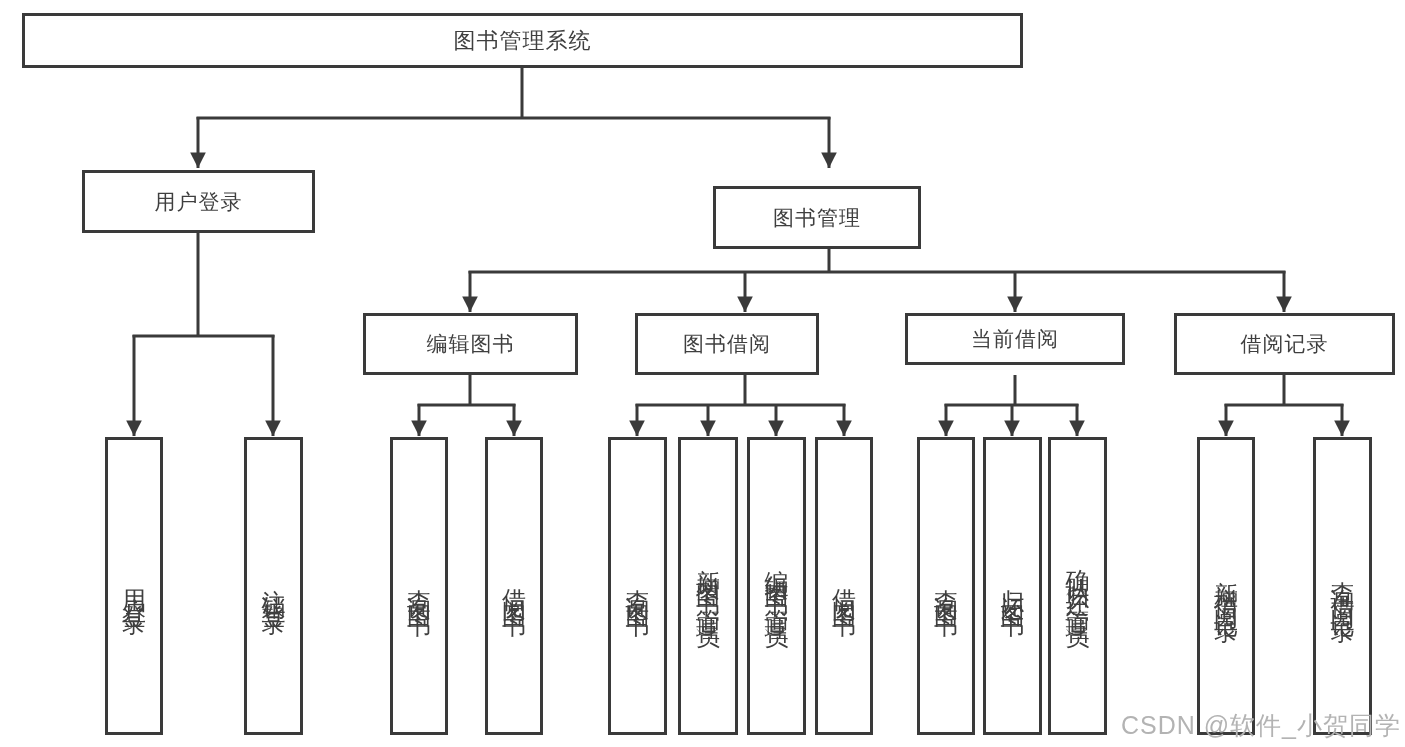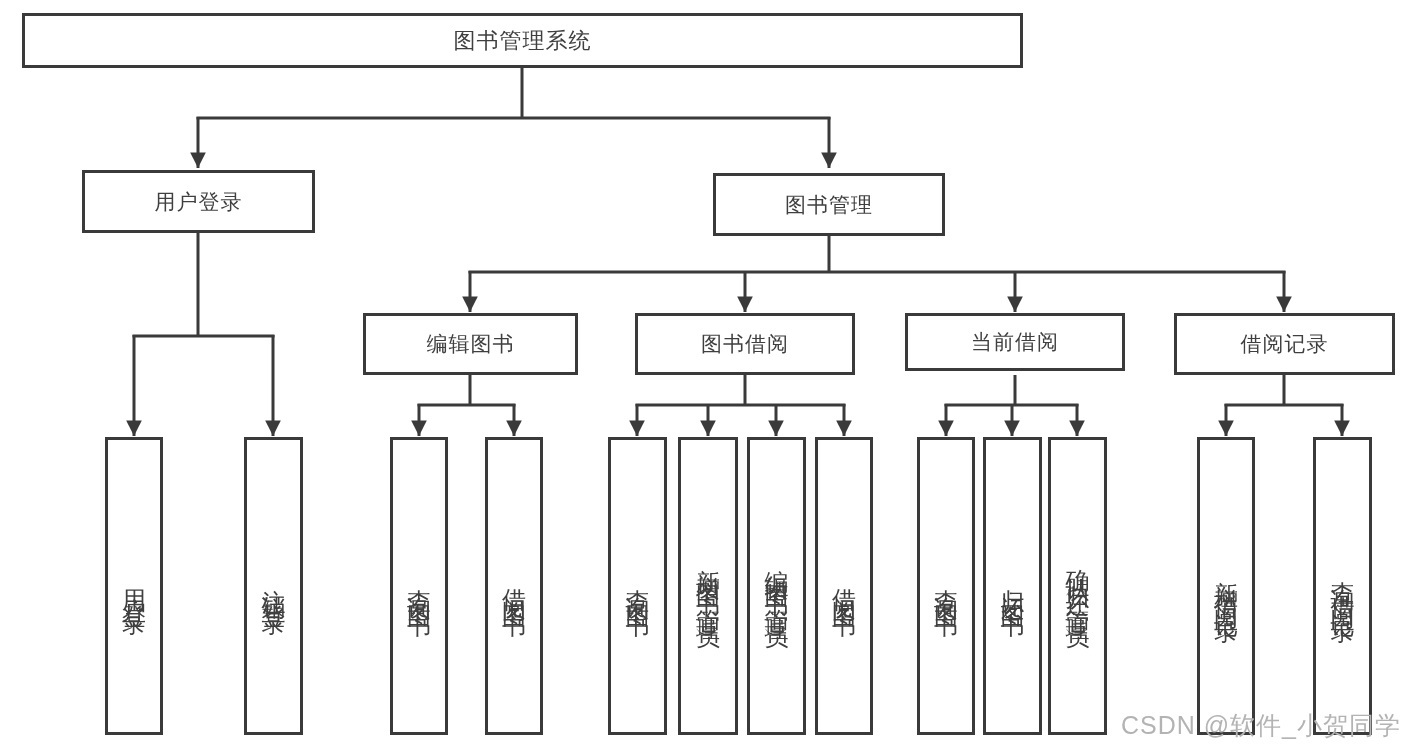--- a/index.html
+++ b/index.html
@@ -100,31 +100,31 @@
     <path d="M1342 404 V436" marker-end="url(#ah)"></path>
   </svg>
 
   <div class="node horiz root" style="left:22px;top:13px;width:1001px;height:55px">
     <span>图书管理系统</span>
   </div>
 
   <div class="node horiz" style="left:82px;top:170px;width:233px;height:63px">
     <span>用户登录</span>
   </div>
-  <div class="node horiz" style="left:713px;top:173px;width:232px;height:63px">
+  <div class="node horiz" style="left:713px;top:186px;width:208px;height:63px">
     <span>图书管理</span>
   </div>
 
   <div class="node horiz" style="left:363px;top:313px;width:215px;height:62px">
     <span>编辑图书</span>
   </div>
-  <div class="node horiz" style="left:635px;top:313px;width:220px;height:62px">
+  <div class="node horiz" style="left:635px;top:313px;width:184px;height:62px">
     <span>图书借阅</span>
   </div>
-  <div class="node horiz" style="left:905px;top:313px;width:220px;height:58px">
+  <div class="node horiz" style="left:905px;top:313px;width:220px;height:52px">
     <span>当前借阅</span>
   </div>
   <div class="node horiz" style="left:1174px;top:313px;width:221px;height:62px">
     <span>借阅记录</span>
   </div>
 
   <div class="node vert" style="left:105px;top:437px;width:58px;height:298px">
     <span>用户登录</span>
   </div>
   <div class="node vert" style="left:244px;top:437px;width:59px;height:298px">

